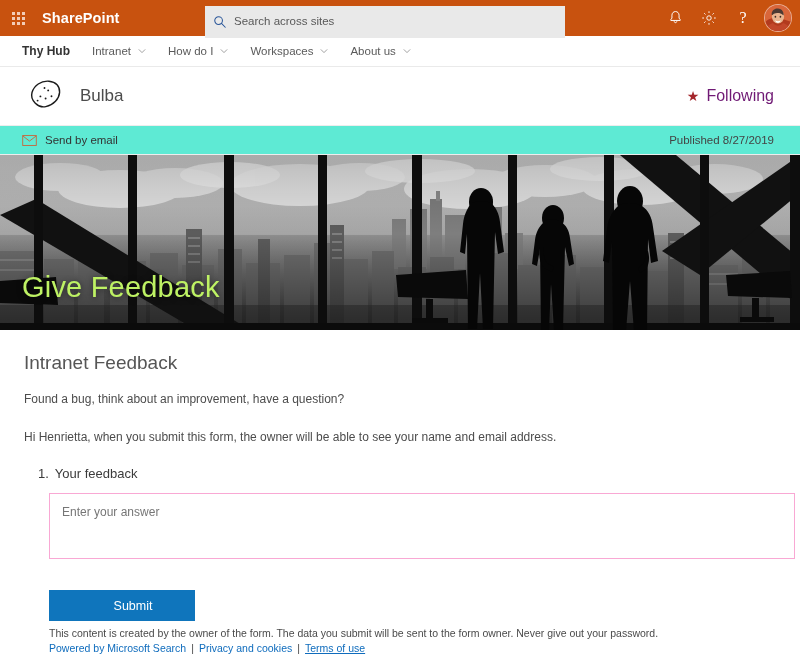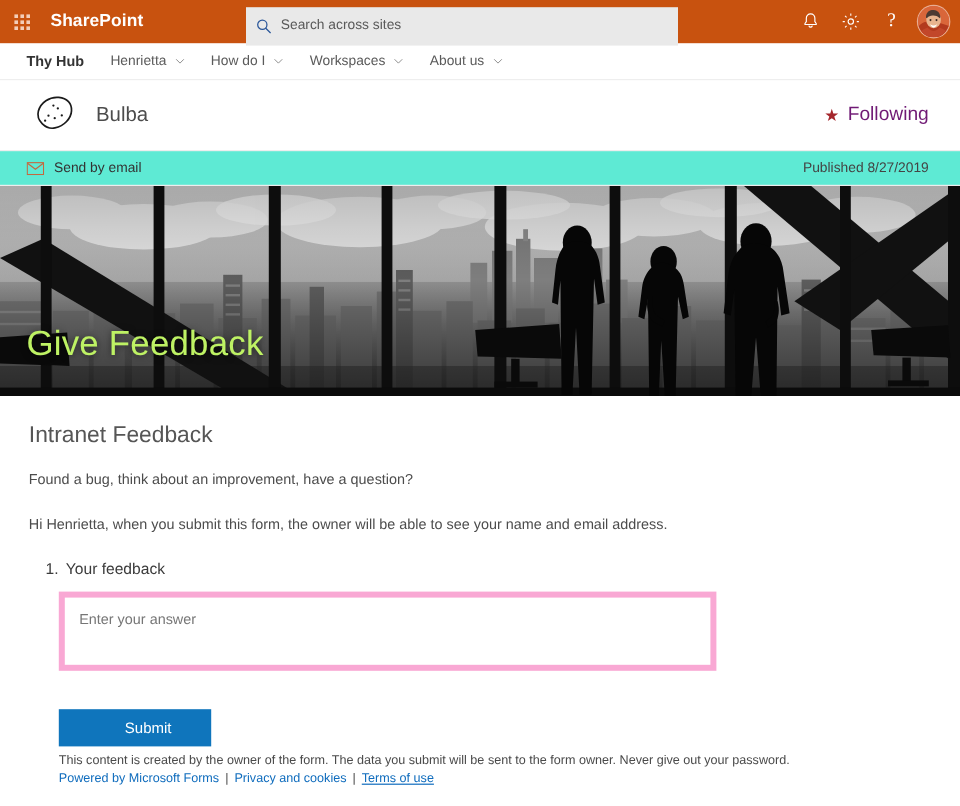--- a/index.html
+++ b/index.html
@@ -212,39 +212,39 @@
   }
   .question {
     display: flex;
     font-size: 13px;
     color: #3b3b3b;
     margin: 0 0 12px 14px;
   }
   .q-num { margin-right: 6px; }
   .answer-box {
     margin-left: 25px;
-    width: 548px;
+    width: 746px;
     height: 66px;
-    border: 5px solid #f9a8d4;
+    border: 1px solid #f9a8d4;
     background: #ffffff;
     padding: 11px 12px;
     font-size: 12px;
     color: #767676;
     font-family: "Liberation Sans", sans-serif;
     resize: none;
     outline: none;
   }
   .answer-box::placeholder { color: #767676; }
 
   .submit-row { margin: 27px 0 0 25px; }
   .submit-btn {
     background: #0f75bc;
     color: #ffffff;
     border: none;
-    width: 127px;
+    width: 146px;
     height: 31px;
     font-size: 12.5px;
     font-family: "Liberation Sans", sans-serif;
     cursor: pointer;
     padding-left: 28px;
   }
 
   .form-footer {
     margin: 6px 0 0 25px;
     padding-bottom: 10px;
@@ -328,21 +328,21 @@
         </svg>
       </div>
     </div>
   </div>
 </div>
 
 <div class="site-nav">
   <div class="nav-hub">Thy Hub</div>
 
   <div class="nav-item">
-    <span>Henrietta</span>
+    <span>Intranet</span>
     <svg class="chev" viewBox="0 0 10 10">
       <path d="M1 3l4 4 4-4" fill="none" stroke="#8a8a8a" stroke-width="1"></path>
     </svg>
   </div>
   <div class="nav-item">
     <span>How do I</span>
     <svg class="chev" viewBox="0 0 10 10">
       <path d="M1 3l4 4 4-4" fill="none" stroke="#8a8a8a" stroke-width="1"></path>
     </svg>
   </div>
@@ -567,20 +567,20 @@
 
   <textarea class="answer-box" placeholder="Enter your answer" style=""></textarea>
 
   <div class="submit-row">
     <button class="submit-btn">Submit</button>
   </div>
 
   <div class="form-footer">
     <p class="disclaimer">This content is created by the owner of the form. The data you submit will be sent to the form owner. Never give out your password.</p>
     <div class="footer-links">
-      <a>Powered by Microsoft Forms</a>
+      <a>Powered by Microsoft Search</a>
       <span class="footer-sep">|</span>
       <a>Privacy and cookies</a>
       <span class="footer-sep">|</span>
       <a class="underline">Terms of use</a>
     </div>
   </div>
 </div>
 
 </body></html>

